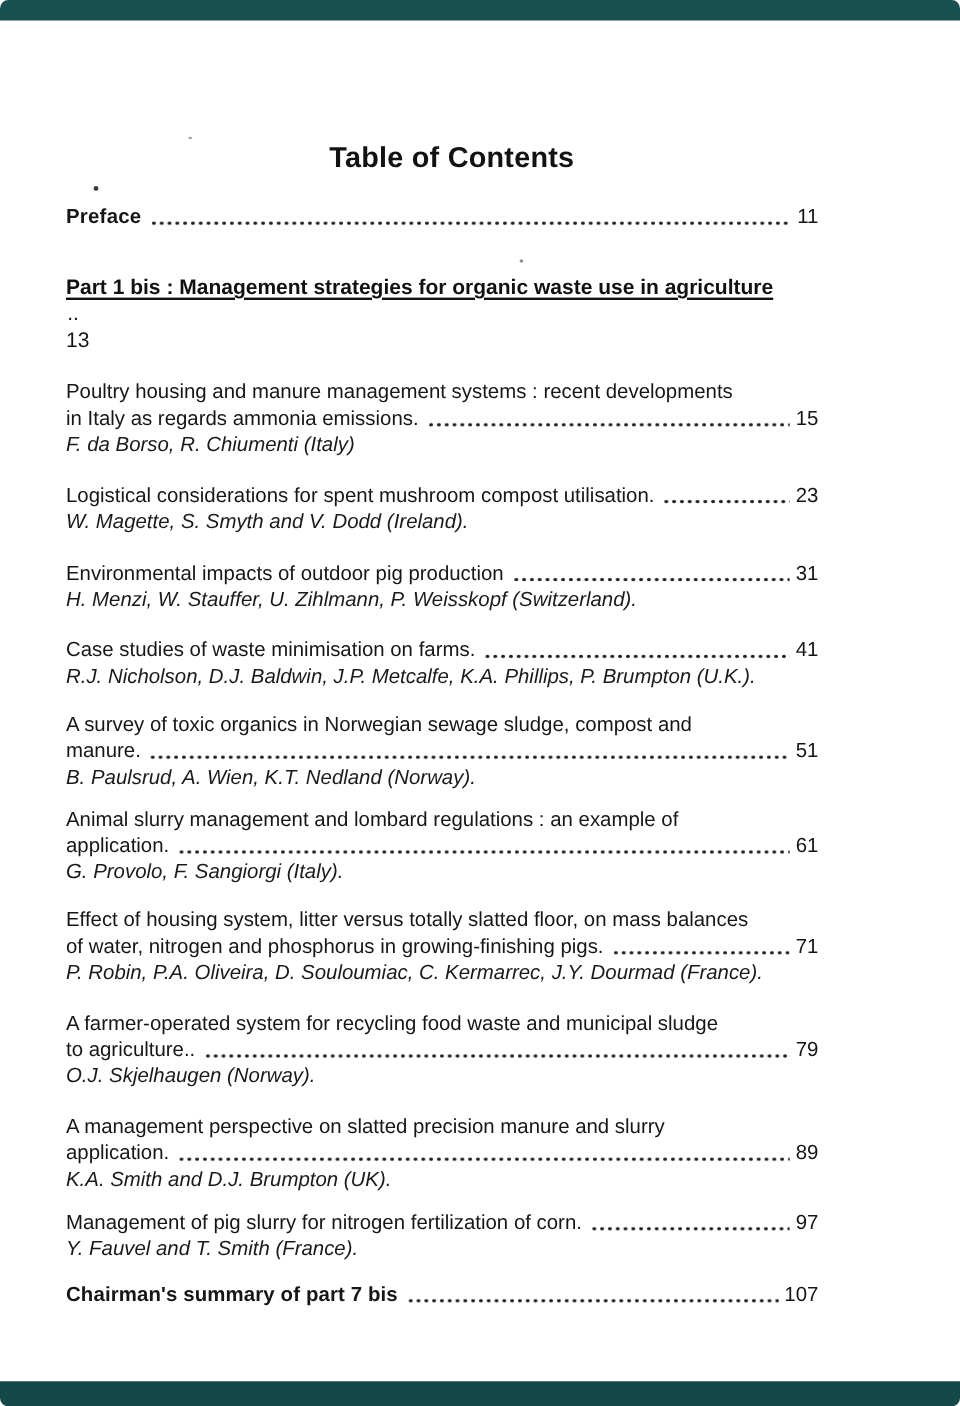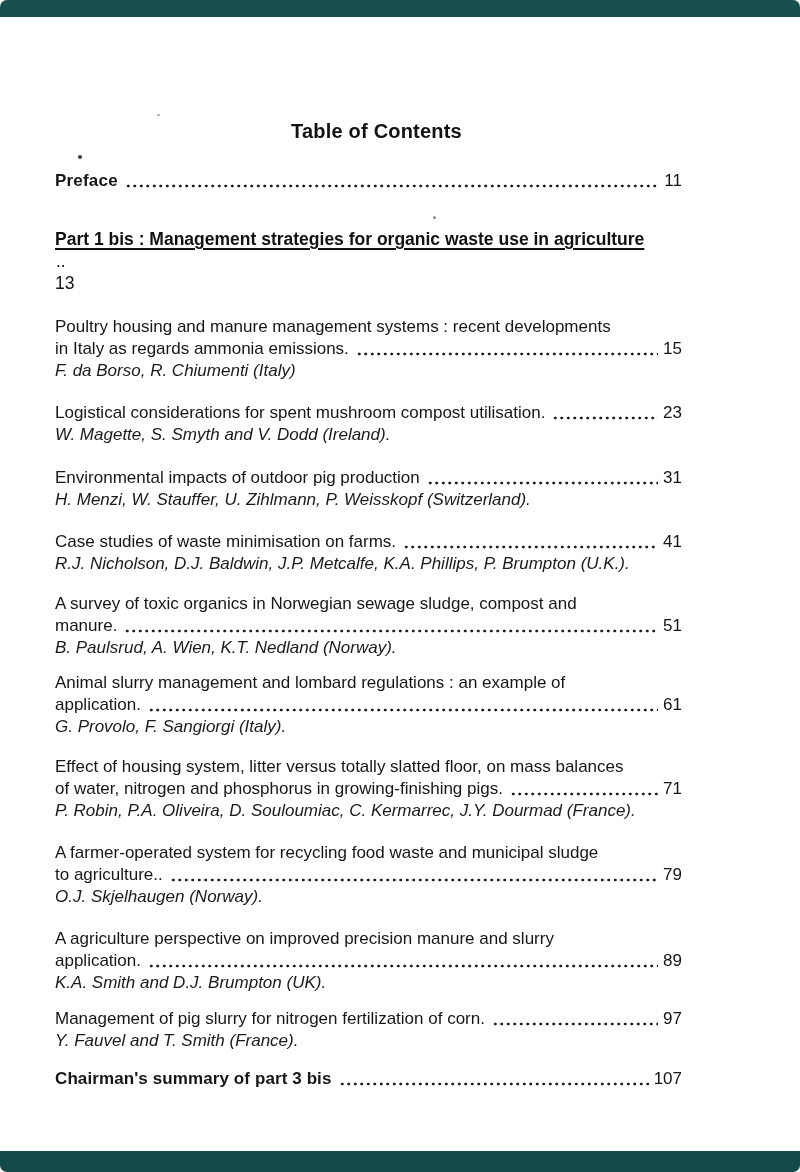--- a/index.html
+++ b/index.html
@@ -26,21 +26,21 @@
     border-radius: 0 0 7px 7px;
   }
   .content {
     position: absolute; left: 55px; top: 0;
     width: 627px;
   }
   .doc-title {
     margin: 120px 0 0 0;
     text-align: center;
     transform: translateX(8px);
-    font-size: 20px; line-height: 23px;
+    font-size: 24px; line-height: 23px;
     font-weight: bold;
     letter-spacing: 0.2px;
     color: #121212;
   }
   .row {
     display: flex;
     width: 627px;
     font-size: 17px;
     line-height: 22px;
   }
@@ -180,40 +180,40 @@
       <div class="l1">A farmer-operated system for recycling food waste and municipal sludge</div>
       <div class="row">
         <span class="t">to agriculture..</span>
         <span class="leader"></span>
         <span class="num">79</span>
       </div>
       <div class="authors">O.J. Skjelhaugen (Norway).</div>
     </div>
 
     <div class="entry" style="margin-top:20px">
-      <div class="l1">A agriculture perspective on improved precision manure and slurry</div>
+      <div class="l1">A management perspective on slatted precision manure and slurry</div>
       <div class="row">
         <span class="t">application.</span>
         <span class="leader"></span>
         <span class="num">89</span>
       </div>
       <div class="authors">K.A. Smith and D.J. Brumpton (UK).</div>
     </div>
 
     <div class="entry" style="margin-top:14px">
       <div class="row">
         <span class="t">Management of pig slurry for nitrogen fertilization of corn.</span>
         <span class="leader"></span>
         <span class="num">97</span>
       </div>
       <div class="authors">Y. Fauvel and T. Smith (France).</div>
     </div>
 
     <div class="row chairman-row">
-      <span class="t">Chairman's summary of part 3 bis</span>
+      <span class="t">Chairman's summary of part 7 bis</span>
       <span class="leader"></span>
       <span class="num">107</span>
     </div>
 
   </div>
 
   <div class="bar-bottom" style="background: rgb(20, 73, 74);"></div>
 </div>
 
 </body></html>

